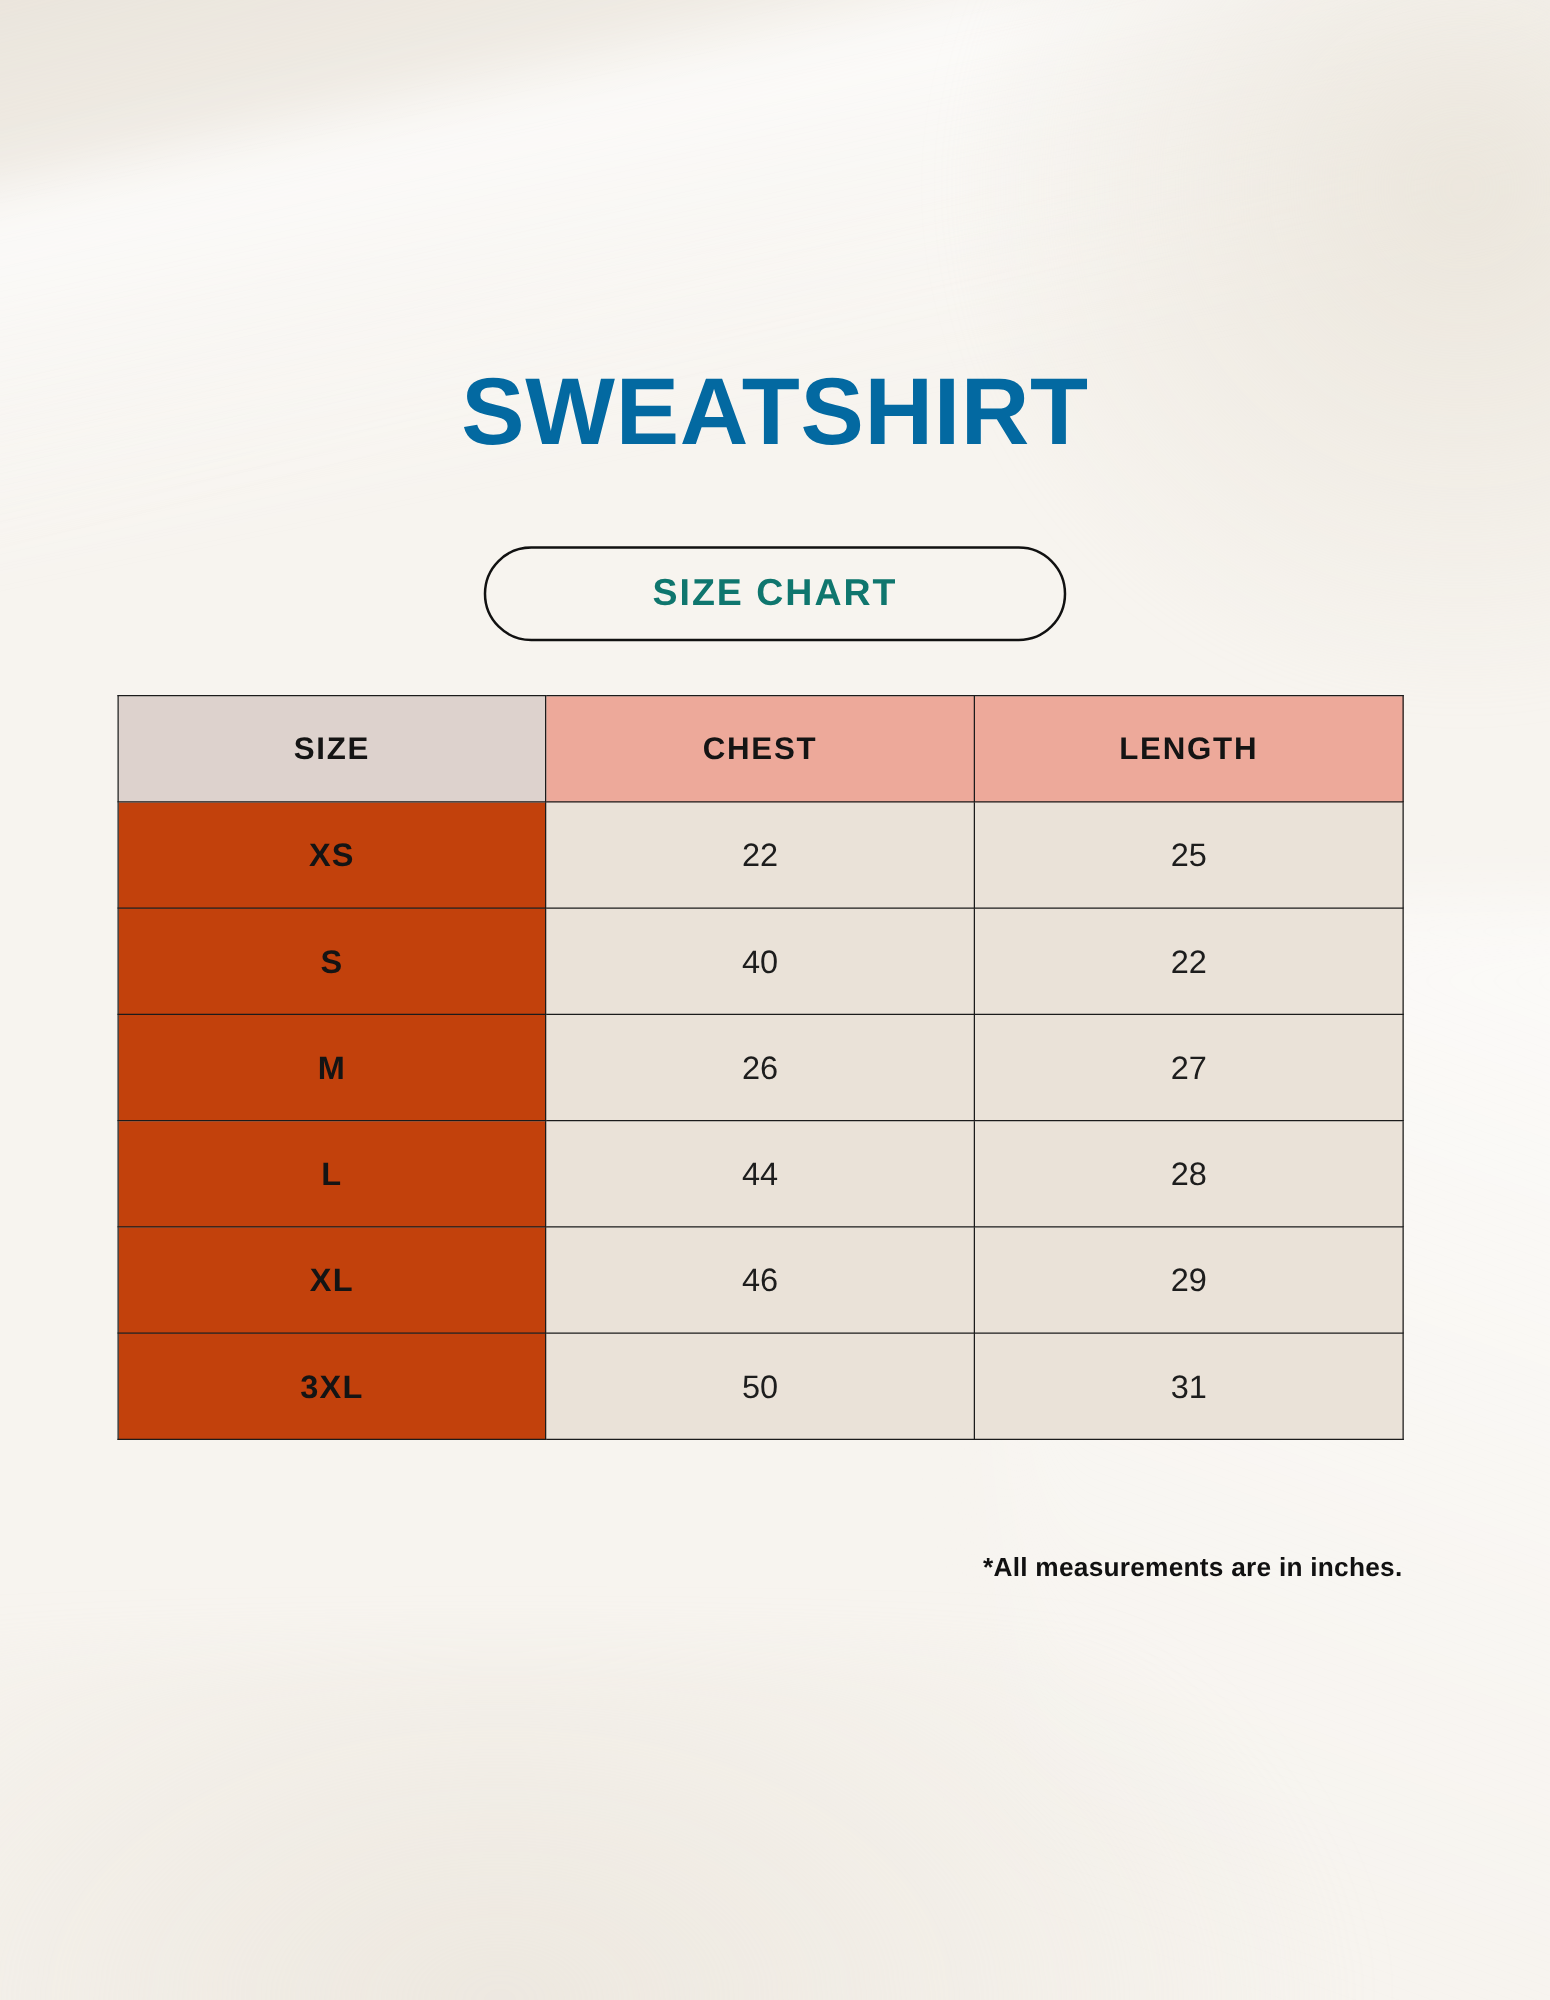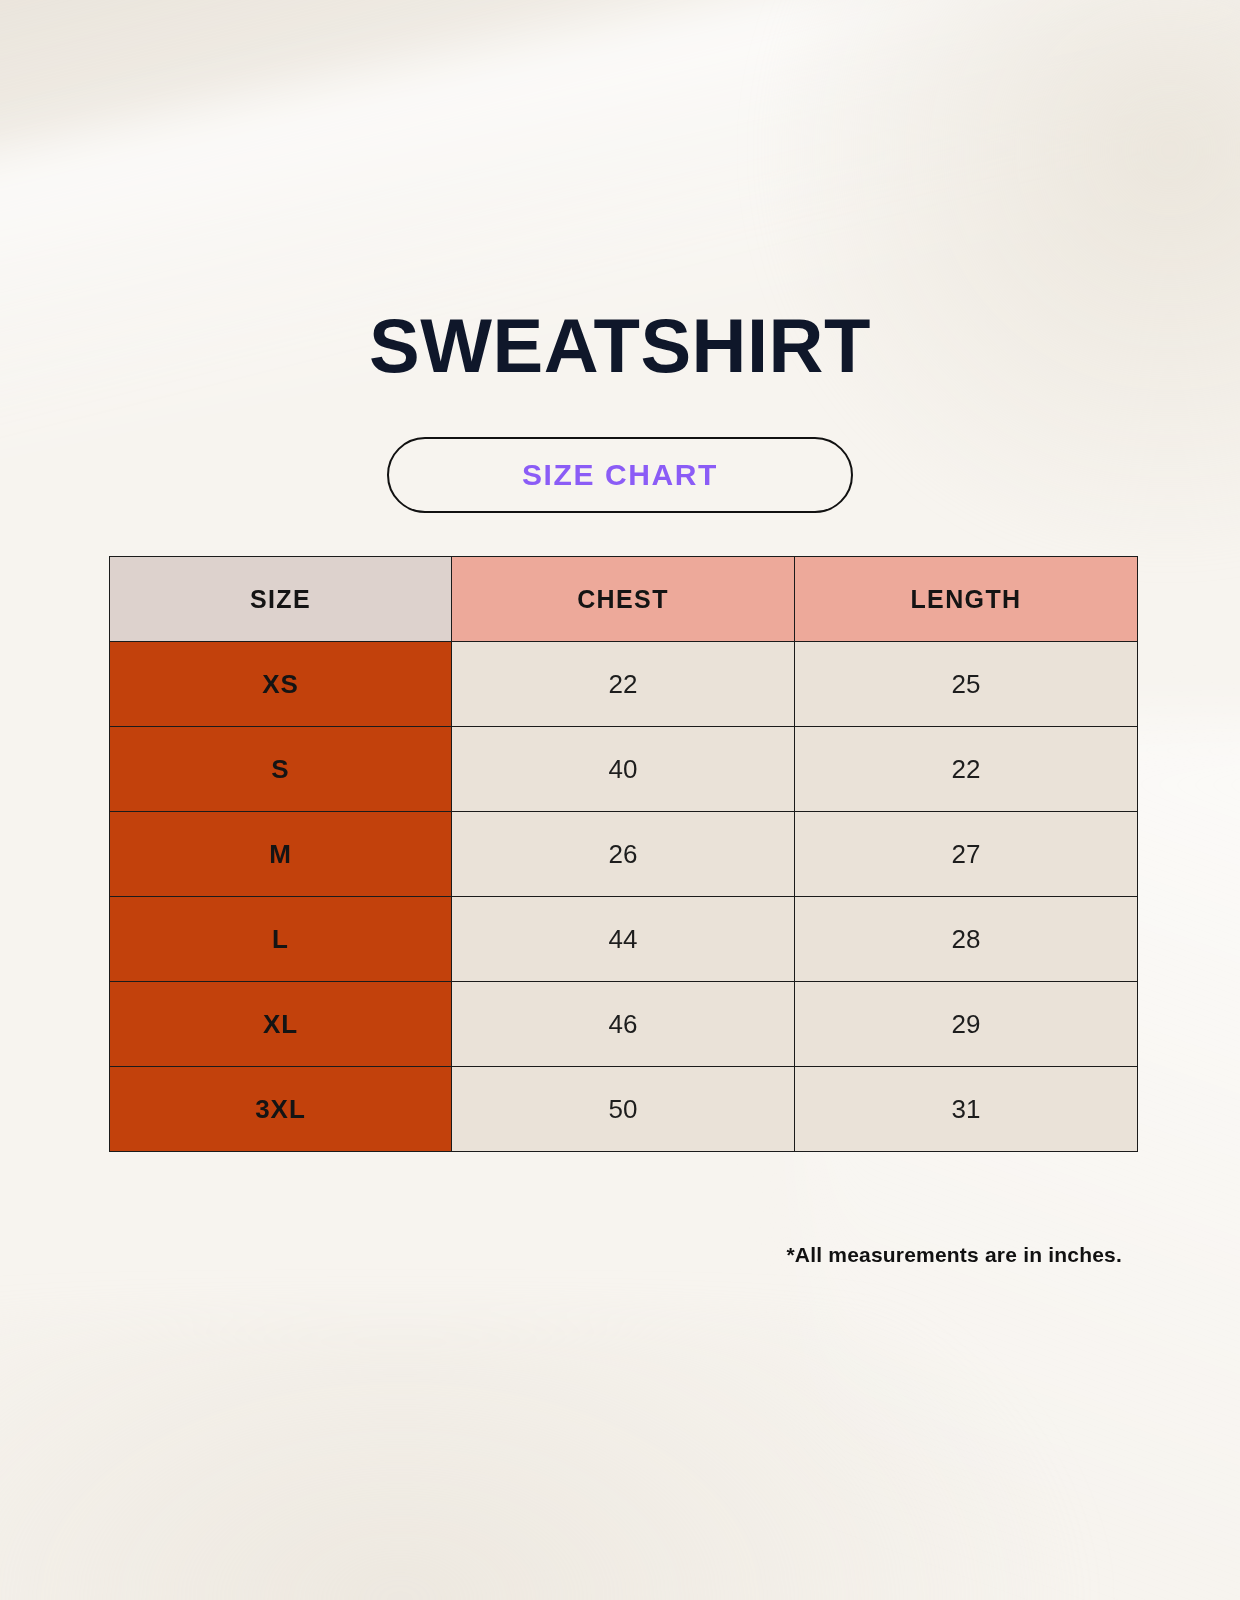--- a/index.html
+++ b/index.html
@@ -71,56 +71,56 @@
 
   .sheet {
     position: relative;
     width: 1240px;
     height: 1600px;
     z-index: 2;
   }
 
   .title {
     position: absolute;
-    top: 308px;
+    top: 292px;
     left: 0;
     width: 1240px;
     text-align: center;
     font-size: 76px;
     line-height: 1;
     font-weight: 700;
     letter-spacing: 0.5px;
-    color: #0f172a;
+    color: #0369a1;
   }
 
   .pill {
     position: absolute;
     top: 437px;
     left: 50%;
     transform: translateX(-50%);
     width: 466px;
     height: 76px;
     border: 2.5px solid #111111;
     border-radius: 40px;
     display: flex;
     align-items: center;
     justify-content: center;
     background: transparent;
   }
   .pill span {
     font-size: 30px;
     font-weight: 700;
     letter-spacing: 1.6px;
-    color: #8b5cf6;
+    color: #0f766e;
   }
 
   .table-wrap {
     position: absolute;
     top: 556px;
-    left: 109px;
+    left: 94px;
     width: 1028px;
   }
   table.size-chart {
     border-collapse: collapse;
     width: 1028px;
     table-layout: fixed;
   }
   table.size-chart col.c-size { width: 342px; }
   table.size-chart col.c-chest { width: 343px; }
   table.size-chart col.c-length { width: 343px; }

